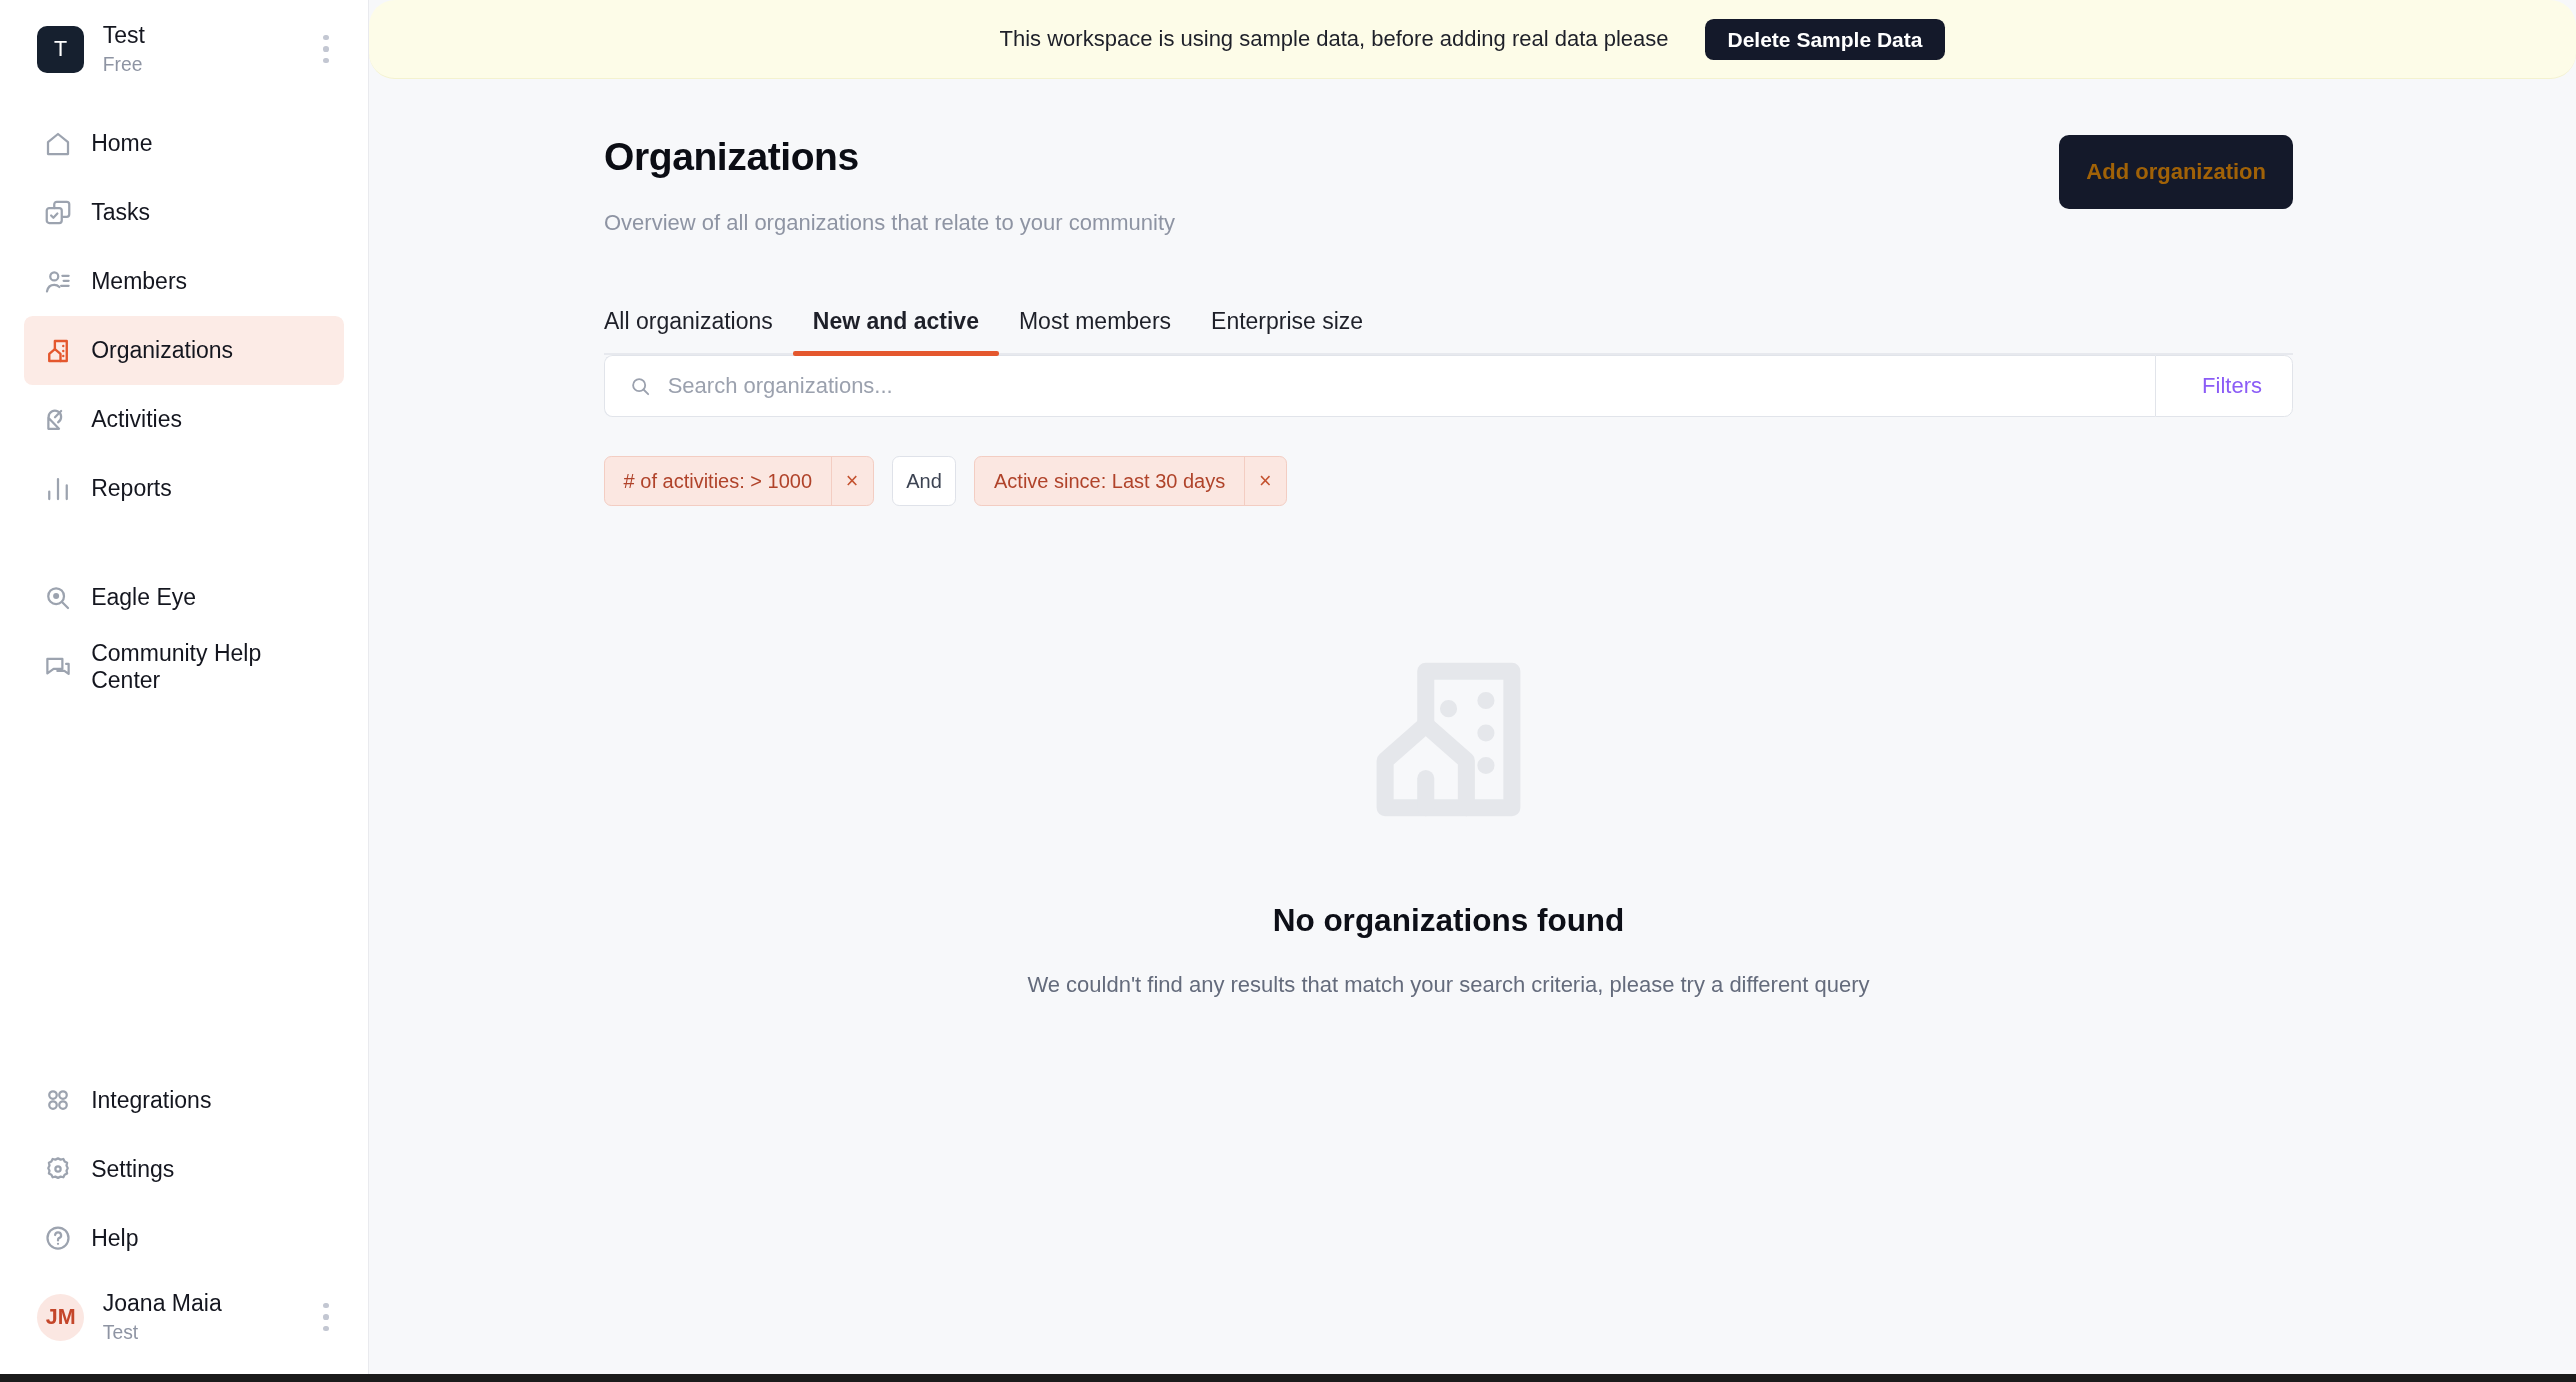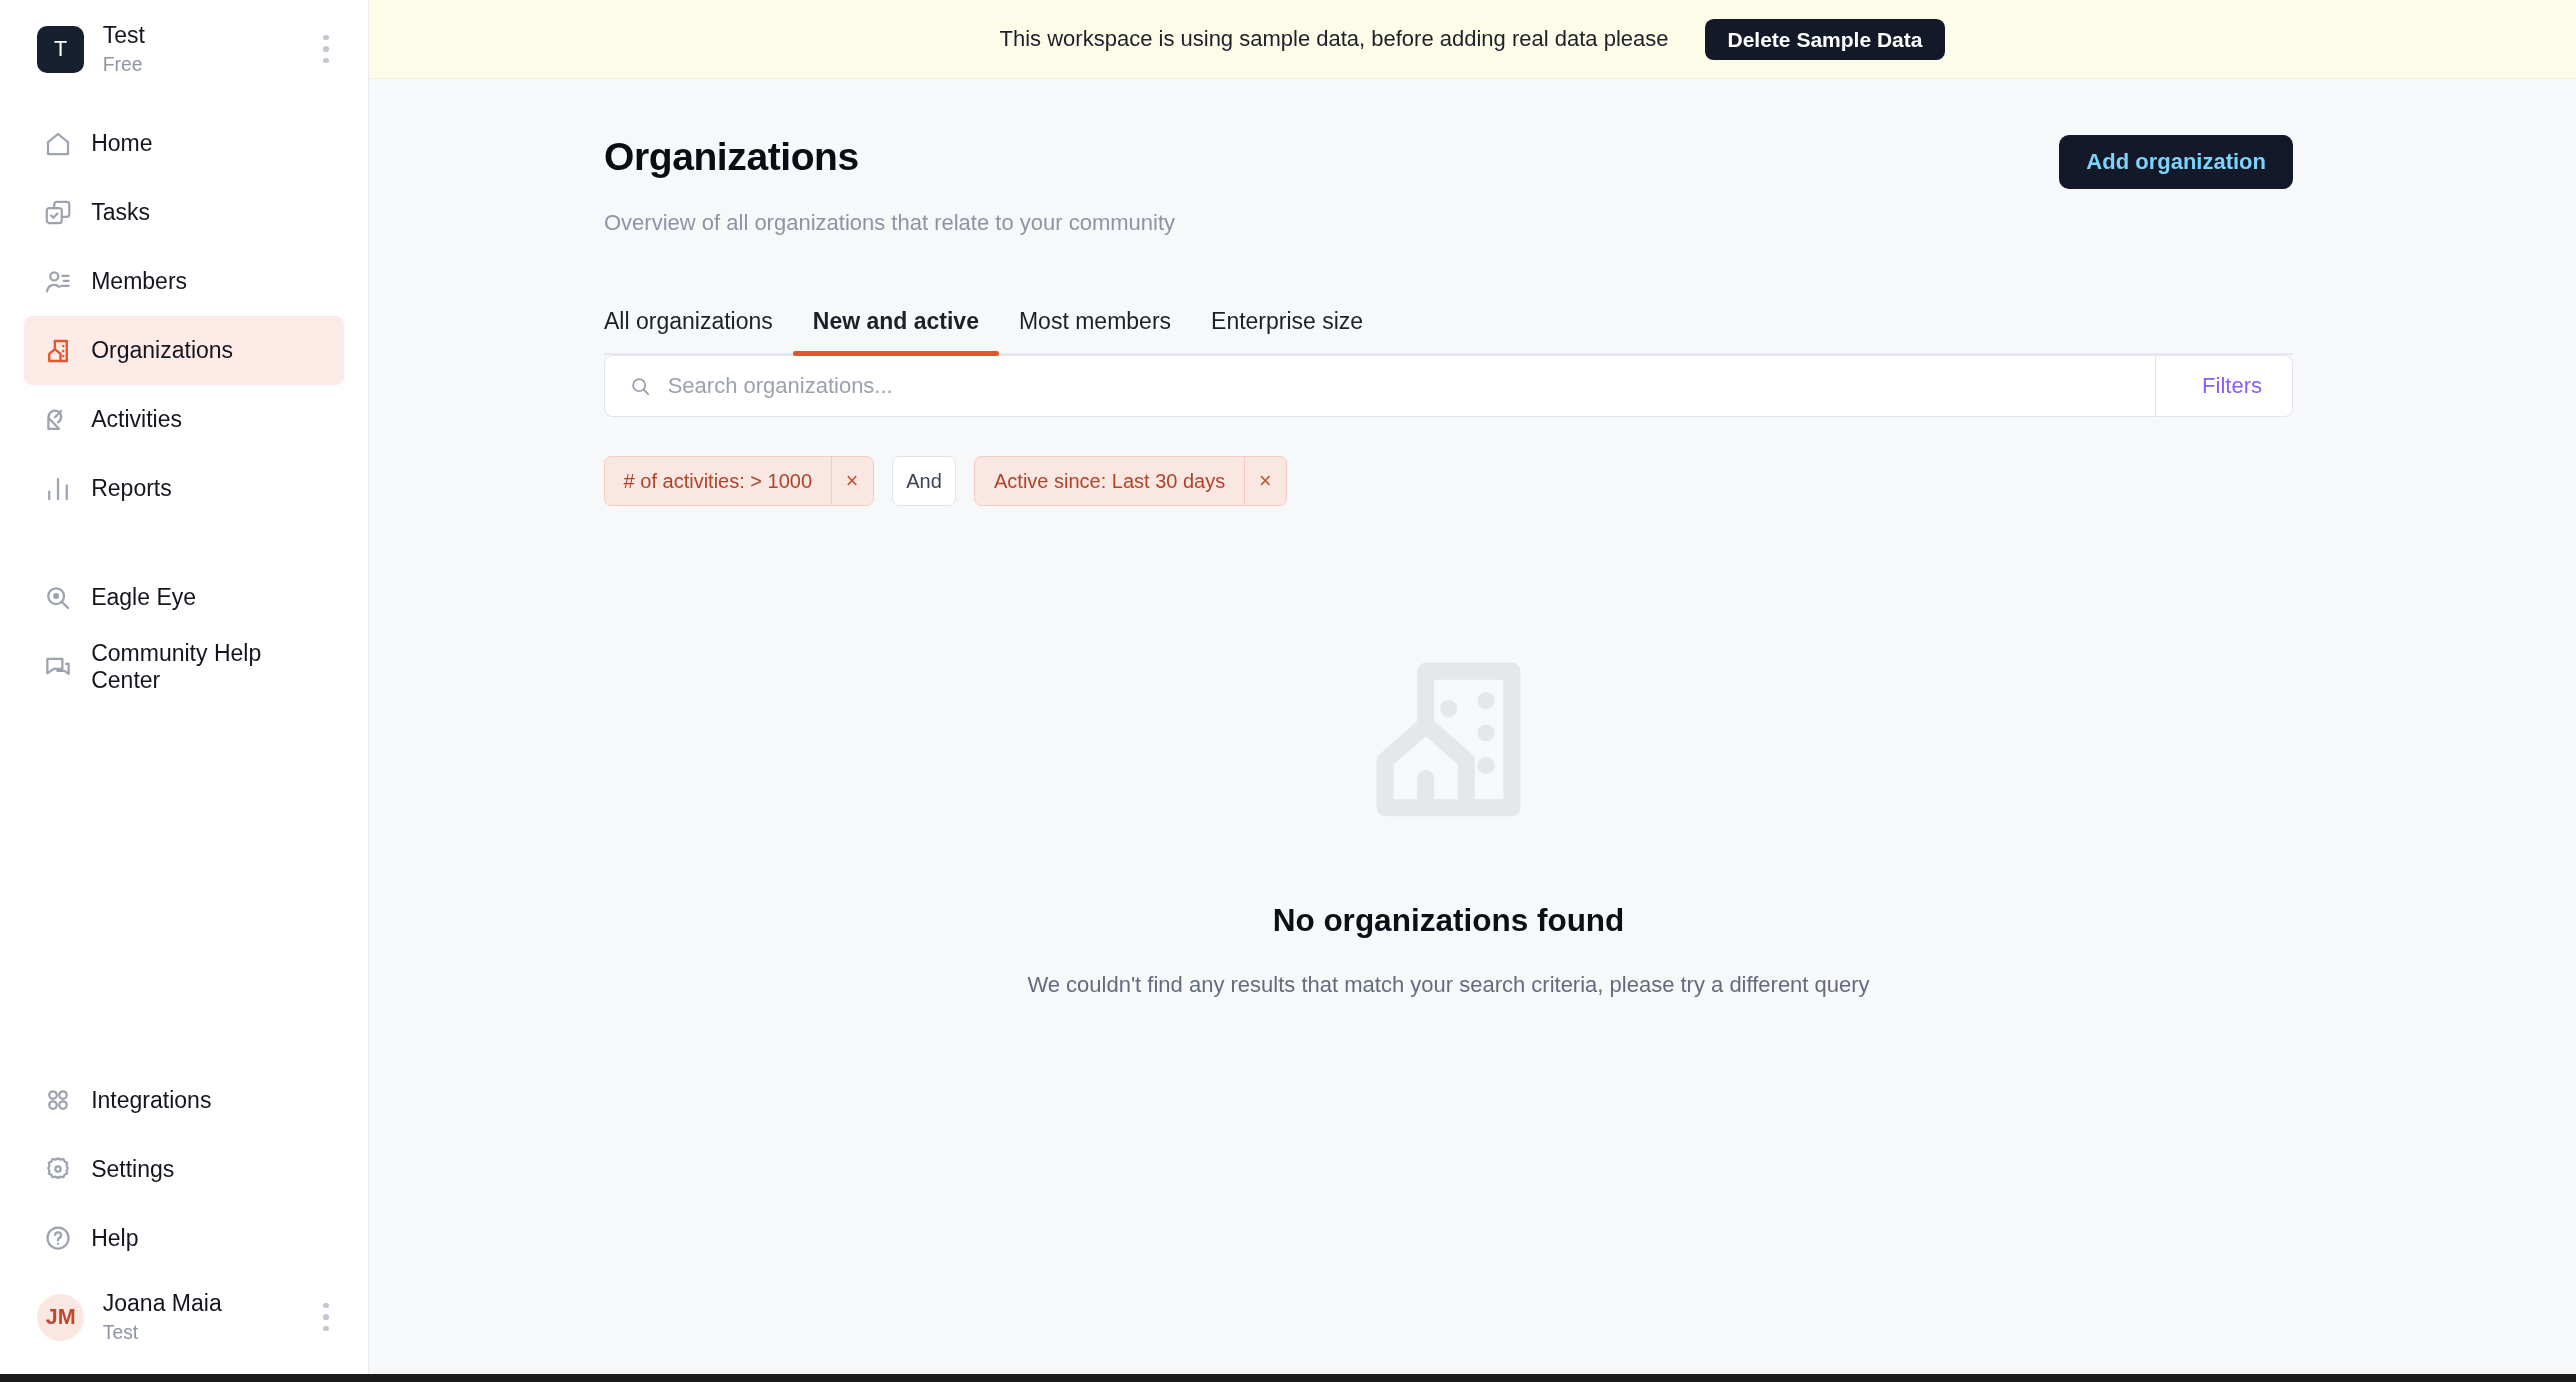--- a/index.html
+++ b/index.html
@@ -97,36 +97,37 @@
   
   .main {
     flex: 1 1 auto; height: 1374px; position: relative;
     background: #f7f8fa; overflow: hidden;
     display: flex; flex-direction: column;
   }
   .banner {
     height: 79px; background: #fdfce8; border-bottom: 1.4px solid #f4f2cf;
     display: flex; align-items: center; justify-content: center; gap: 36px;
     flex: 0 0 79px;
+    border-radius: 26px;
   }
   .banner-text { font-size: 22px; color: #1e2029; }
   .banner-btn {
     background: #14192a; color: #fff; font-size: 21px; font-weight: 700;
     border-radius: 8.6px; padding: 10px 23px; border: none; line-height: 1;
   }
 
   .content { padding: 0 0 0 0; position: relative; flex: 1 1 auto; }
   .page-inner { padding: 56px 283px 0 235px; }
 
   .page-head { display: flex; align-items: flex-start; justify-content: space-between; }
   .page-title { font-size: 39px; font-weight: 700; color: #0b0d14; letter-spacing: -0.4px; line-height: 1.15; }
   .page-sub { font-size: 22px; color: #8e94a3; margin-top: 30px; }
   .primary-btn {
-    background: #14192a; color: #7dd3fc; font-size: 22px; font-weight: 700;
-    border-radius: 10px; padding: 16px 27px; border: none; line-height: 1;
+    background: #14192a; color: #a16207; font-size: 22px; font-weight: 700;
+    border-radius: 10px; padding: 26px 27px; border: none; line-height: 1;
     white-space: nowrap;
   }
 
   .tabs { margin-top: 72px; border-bottom: 2.1px solid #e7e9ee; display: flex; gap: 0; }
   .tab {
     font-size: 23px; color: #1e2029; padding: 0 20px 18.6px 20px;
     position: relative; white-space: nowrap;
   }
   .tab:first-child { padding-left: 0; }
   .tab.active { font-weight: 700; }

